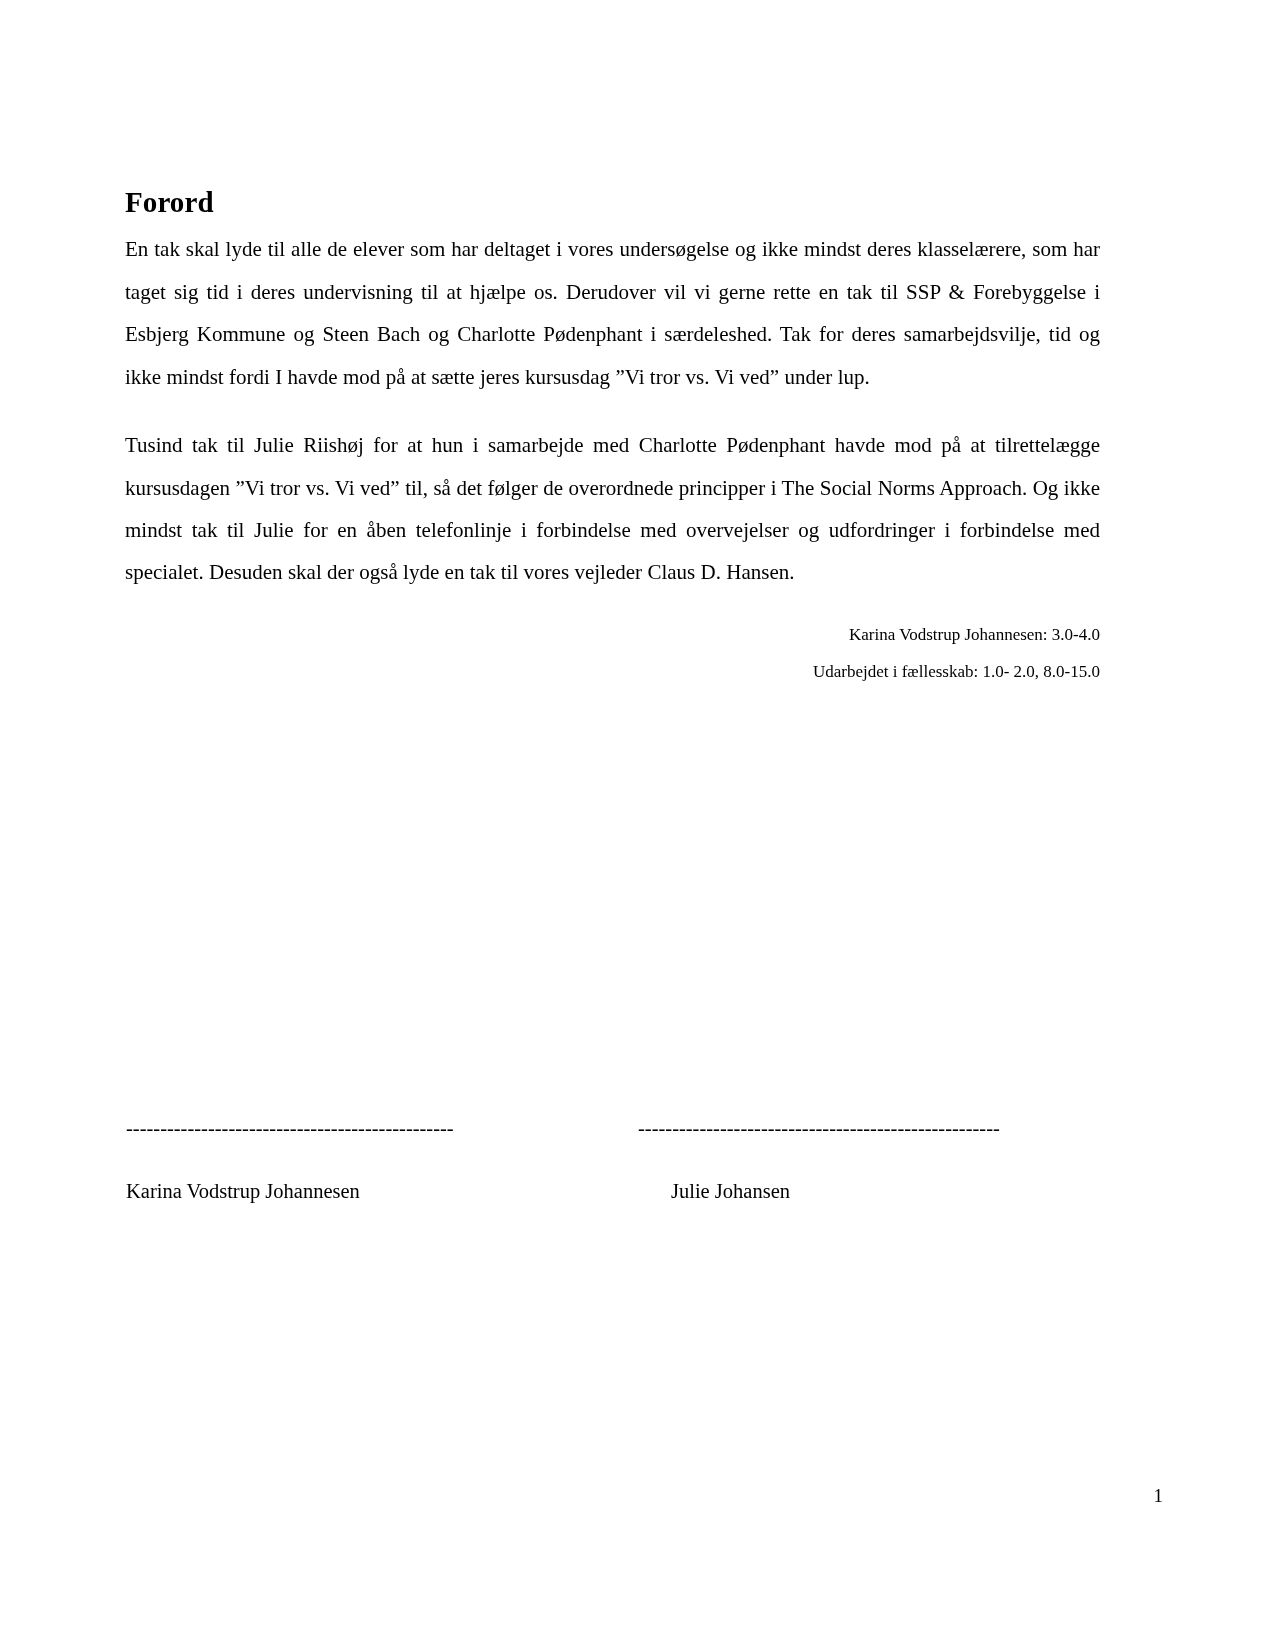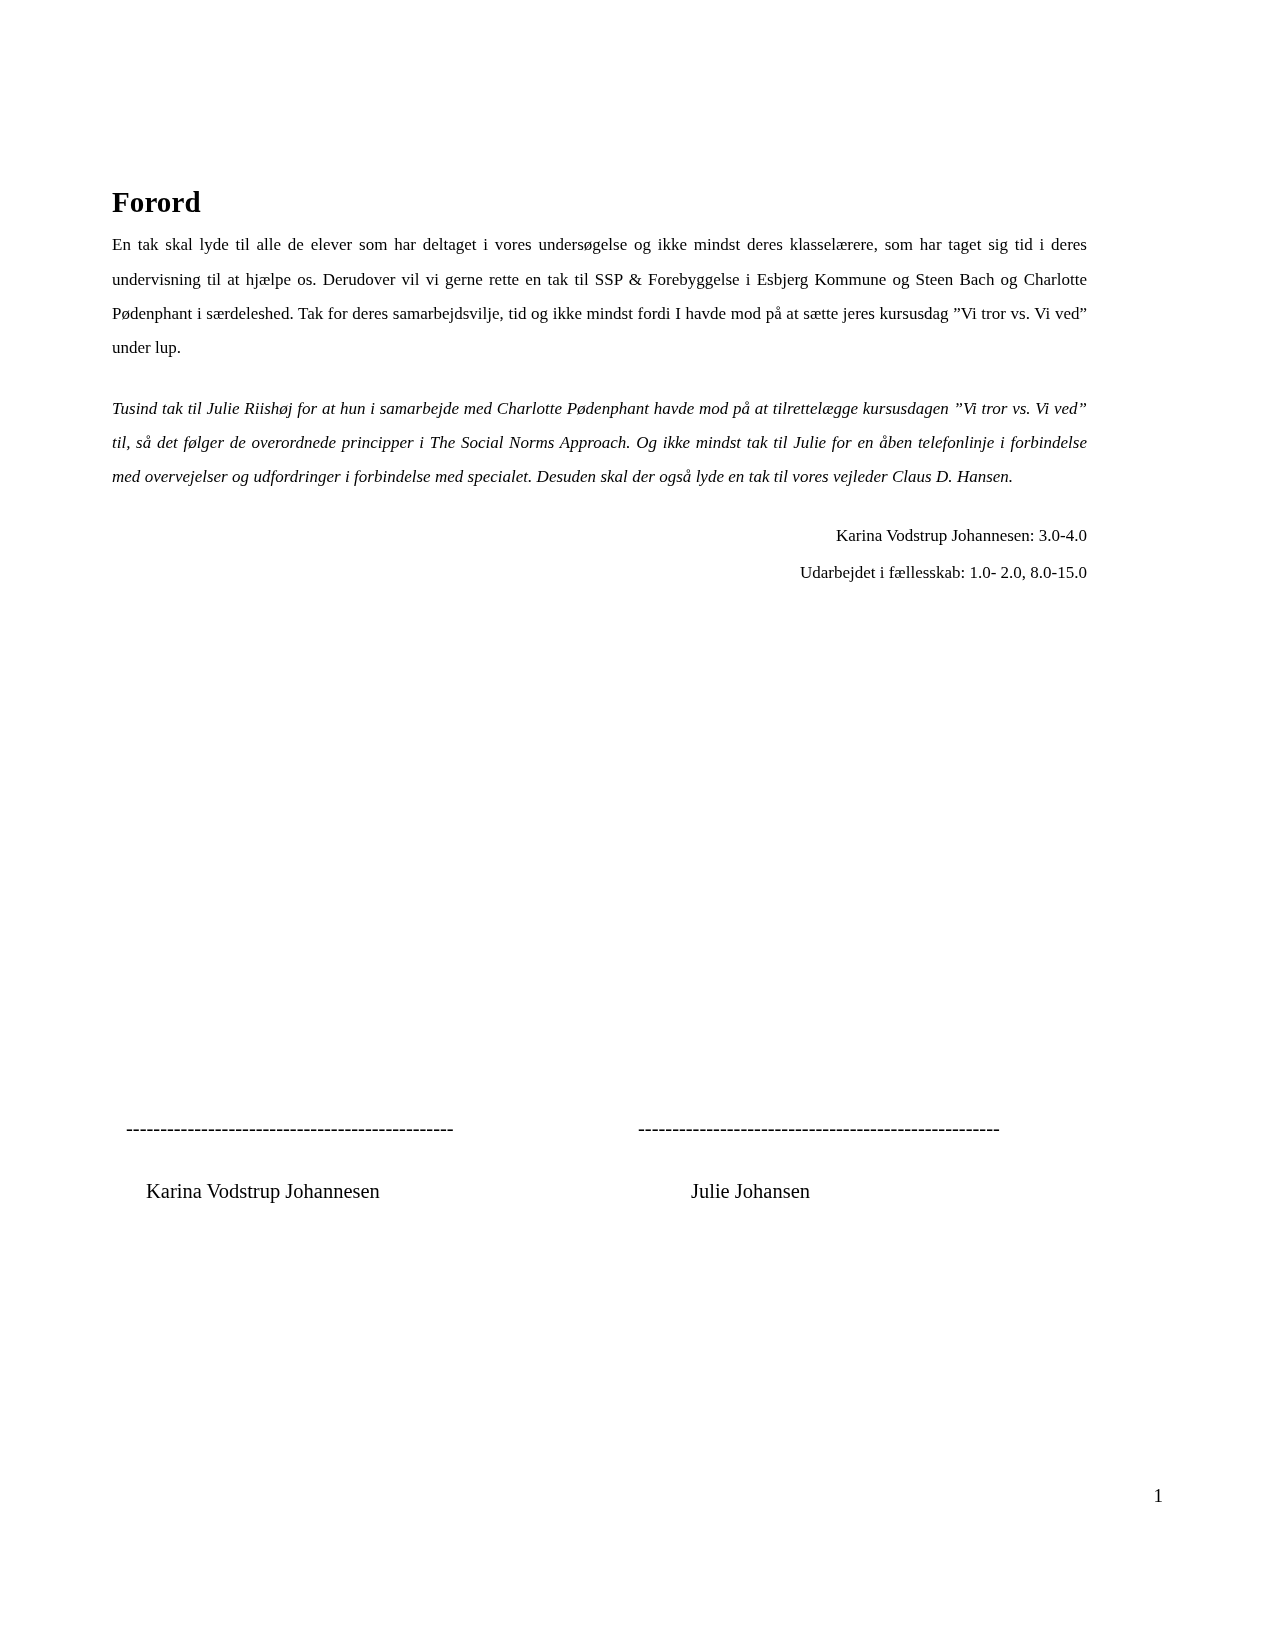--- a/index.html
+++ b/index.html
@@ -17,47 +17,46 @@
     position: relative;
     width: 1275px;
     height: 1651px;
     margin: 0 auto;
     background: #ffffff;
     overflow: hidden;
     box-sizing: border-box;
   }
   .content {
     position: absolute;
-    left: 112px;
+    left: 125px;
     top: 186px;
     width: 975px;
   }
 
   
   .doc-heading {
     font-size: 29px;
     font-weight: bold;
     line-height: 1.12;
     letter-spacing: 0.1px;
     margin: 0 0 10px 0;
   }
 
   
   .body-par {
-    font-size: 17px;
+    font-size: 21px;
     line-height: 2.02;
     text-align: justify;
     text-justify: inter-word;
     margin: 0 0 26px 0;
     hyphens: none;
     word-spacing: 0.1px;
   }
   .body-par.last-par {
     margin-bottom: 24px;
-    font-style: italic;
   }
 
   
   .list-block {
     margin-top: 22px;
   }
   .list-label {
     font-size: 20.5px;
     line-height: 2.02;
     text-decoration: underline;
@@ -94,21 +93,20 @@
     overflow: hidden;
   }
   .sig-rule.rule-right {
     width: 463px;
     overflow: hidden;
   }
   .sig-names {
     display: flex;
     align-items: flex-end;
     margin-top: 36px;
-    margin-left: 20px;
   }
   .sig-name {
     font-size: 20.5px;
     line-height: 1.6;
     white-space: nowrap;
   }
   .sig-name.name-left {
     width: 545px;
   }
 

